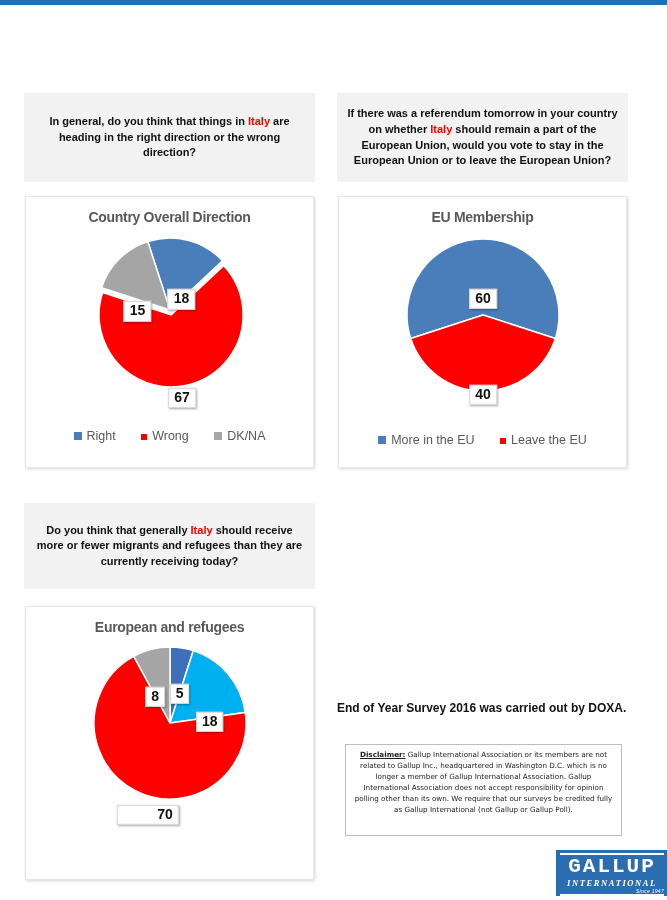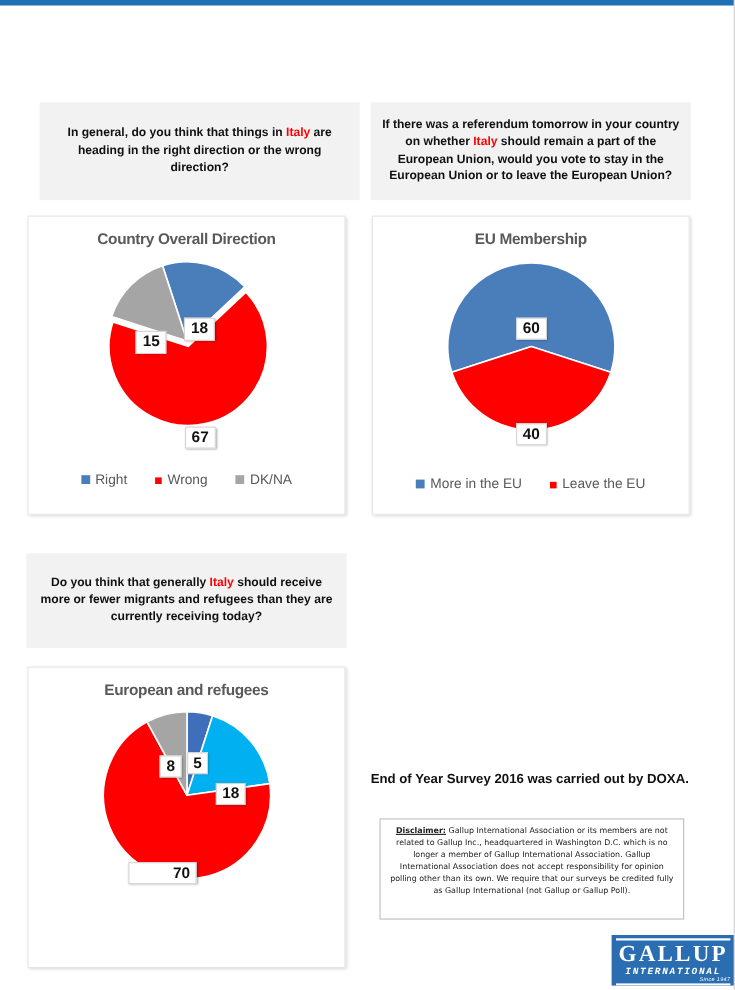--- a/index.html
+++ b/index.html
@@ -42,21 +42,21 @@
     text-align:center;
     font-size:11px;
     font-weight:bold;
     line-height:1.42;
     color:#111;
     display:flex;align-items:center;justify-content:center;
     padding:6px 10px;
     box-sizing:border-box;
   }
   .qbox .hl{color:#ff0000;}
-  #q1{left:36px;  top:93px;  width:291px; height:89px;}
+  #q1{left:24px;  top:93px;  width:291px; height:89px;}
   #q2{left:337px; top:93px;  width:291px; height:89px;}
   #q3{left:24px;  top:503px; width:291px; height:86px;}
   
   .panel{
     position:absolute;
     background:#ffffff;
     border:1px solid #e6e6e6;
     box-shadow:1px 1px 3px rgba(0,0,0,0.16);
     box-sizing:border-box;
   }
@@ -129,25 +129,25 @@
     overflow:hidden;
   }
   .logo-inner{
     border-top:2px solid #ffffff;
     border-bottom:2px solid #ffffff;
     padding:1px 0 0 0;
     text-align:center;
   }
   .logo-main{
     color:#ffffff;font-size:21px;font-weight:bold;letter-spacing:2px;
-    font-family:Liberation Serif, serif;line-height:1.05;
+    font-family:Liberation Mono, monospace;line-height:1.05;
   }
   .logo-sub{
     color:#ffffff;font-size:8.5px;font-style:italic;font-weight:bold;
-    letter-spacing:1.6px;font-family:Liberation Mono, monospace;line-height:1.2;
+    letter-spacing:1.6px;font-family:Liberation Serif, serif;line-height:1.2;
   }
   .logo-since{
     color:#ffffff;font-size:5px;font-style:italic;text-align:right;
     letter-spacing:.3px;margin-top:0px;
   }
 </style>
 </head>
 <body>
 
 <div class="topbar"></div>
@@ -211,21 +211,21 @@
   <div class="pie-wrap">
     <svg class="pie-svg" id="pie3" width="240" height="178" viewBox="0 0 240 178">
         <path d="M 120 88 L 120 12 A 76 76 0 0 1 143.26035134867945 15.647003827512535 Z" fill="#3f6fba" stroke="#ffffff" stroke-width="1.5"></path>
         <path d="M 120 88 L 143.26035134867945 15.647003827512535 A 76 76 0 0 1 195.25671316149487 77.39683424026184 Z" fill="#00b0f0" stroke="#ffffff" stroke-width="1.5"></path>
         <path d="M 120 88 L 195.25671316149487 77.39683424026184 A 76 76 0 1 1 83.71862295611434 21.21930159245558 Z" fill="#fe0000" stroke="#ffffff" stroke-width="1.5"></path>
         <path d="M 120 88 L 83.71862295611434 21.21930159245558 A 76 76 0 0 1 119.99999999999999 12 Z" fill="#a5a5a5" stroke="#ffffff" stroke-width="1.5"></path>
       </svg>
     <div id="lab3">
         <div class="dlabel" style="left: 153.604px; top: 58.7483px;">5</div>
         <div class="dlabel" style="left: 183.776px; top: 86.5063px;">18</div>
-        <div class="dlabel" style="left: 121.509px; top: 159px; padding-left: 40px;">70</div>
+        <div class="dlabel" style="left: 121.509px; top: 180px; padding-left: 40px;">70</div>
         <div class="dlabel" style="left: 129.223px; top: 61.8481px;">8</div>
       </div>
   </div>
 </div>
 
 <div class="doxa">End of Year Survey 2016 was carried out by DOXA.</div>
 
 <div class="disc">
   <u>Disclaimer:</u><span> Gallup International Association or its members are not related to Gallup Inc., headquartered in Washington D.C. which is no longer a member of Gallup International Association. Gallup International Association does not accept responsibility for opinion polling other than its own. We require that our surveys be credited fully as Gallup International (not Gallup or Gallup Poll).</span>
 </div>

